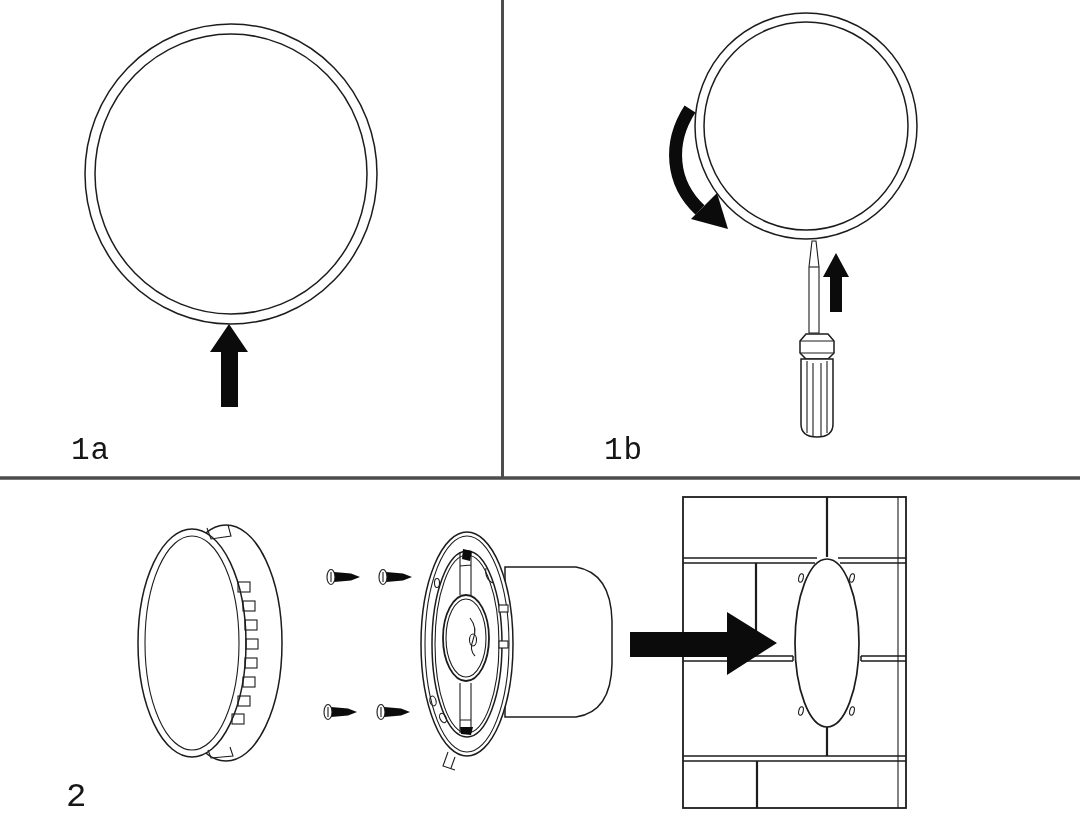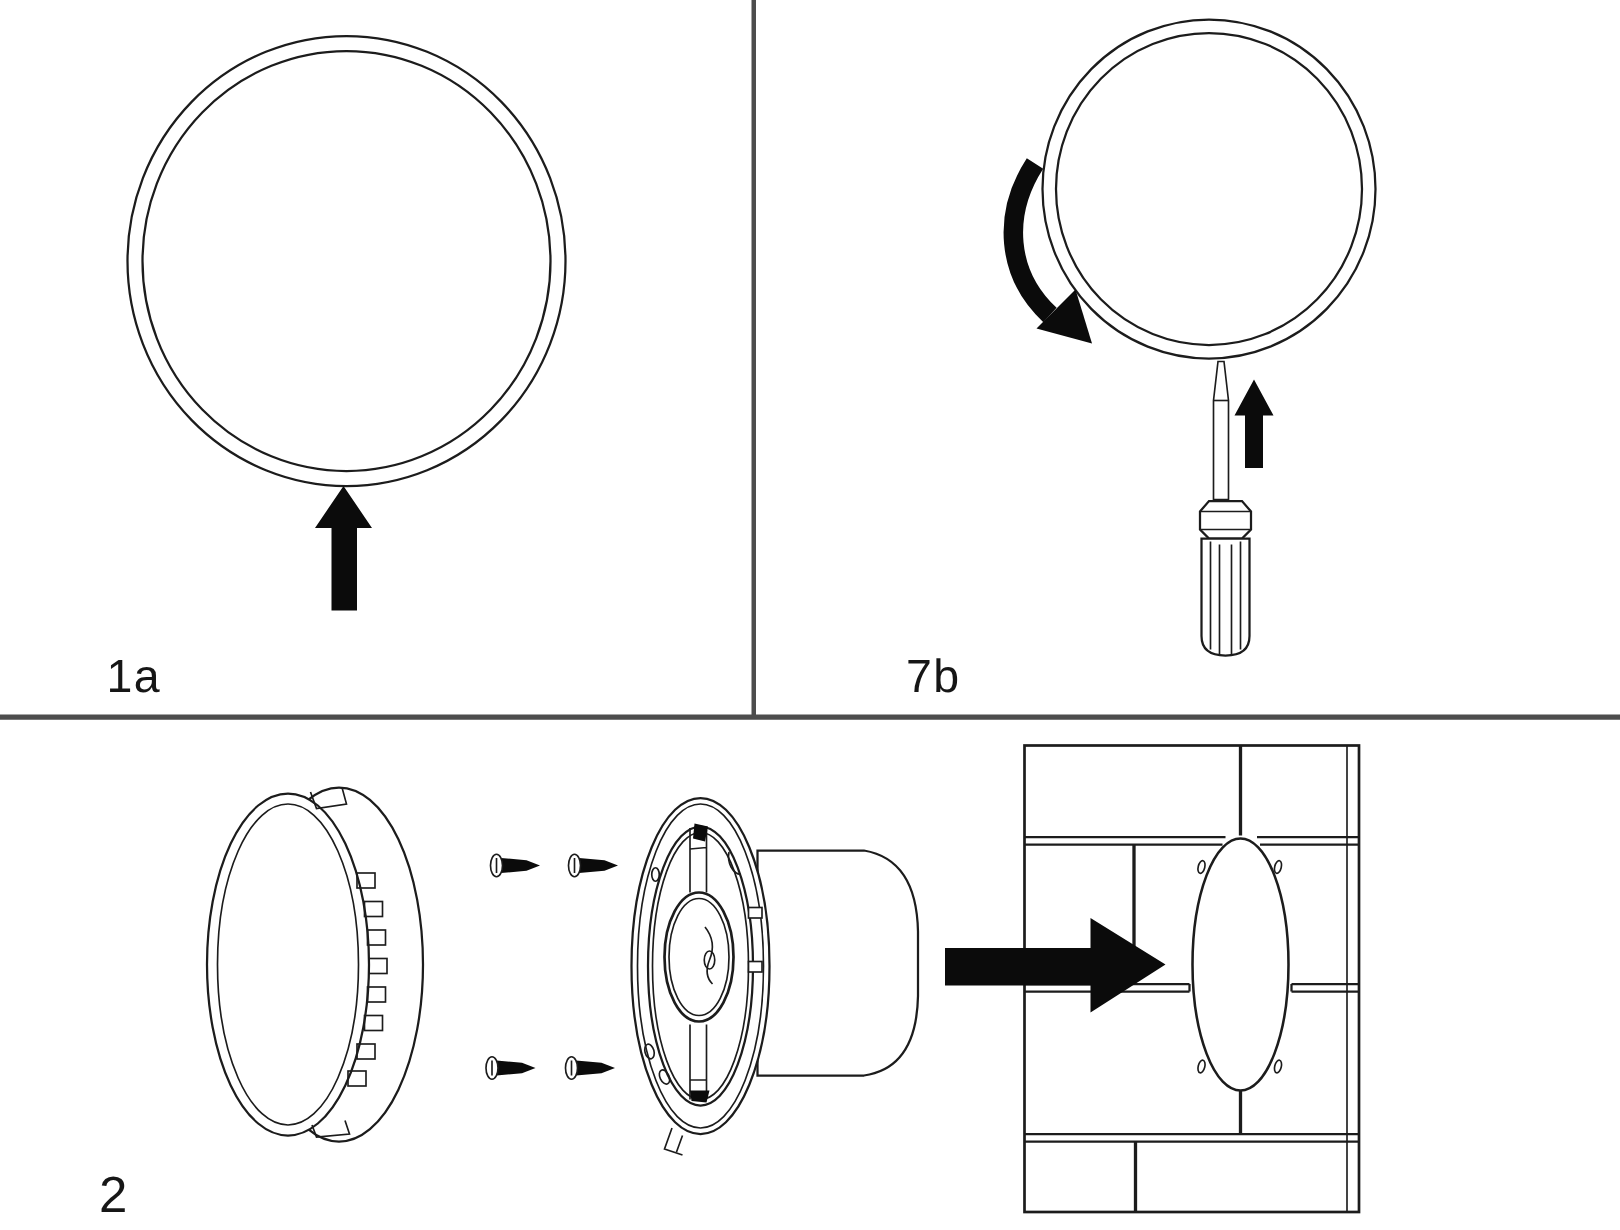--- a/index.html
+++ b/index.html
@@ -1,21 +1,21 @@
 <!DOCTYPE html>
 <html style="--bg: #ffffff; --stroke: #1c1c1c; --ink: #0b0b0b; --divider: #4d4d4d;"><head>
 <meta charset="utf-8">
 <style>
   :root{
     --bg:#ffffff; --stroke:#1c1c1c; --ink:#0b0b0b; --divider:#4d4d4d;
   }
   html,body{margin:0;padding:0;background:#e8e8e8;}
   .stage{
     position:relative;width:1080px;height:820px;background:var(--bg);
-    overflow:hidden;font-family:Liberation Sans, sans-serif;
+    overflow:hidden;font-family:Liberation Mono, monospace;
   }
   svg{position:absolute;left:0;top:0;}
   .ln{fill:none;stroke:var(--stroke);stroke-width:1.5;stroke-linecap:butt;}
   .ln-thin{fill:none;stroke:var(--stroke);stroke-width:1.1;}
   .ln-thick{fill:none;stroke:var(--stroke);stroke-width:2.2;}
   .wfill{fill:#ffffff;stroke:var(--stroke);stroke-width:1.5;}
   .wfill-thin{fill:#ffffff;stroke:var(--stroke);stroke-width:1.1;}
   .blk{fill:var(--ink);stroke:none;}
   .arc{fill:none;stroke:var(--ink);stroke-width:13;}
   .divline{stroke:var(--divider);}
@@ -148,15 +148,15 @@
       </g>
 
       <polygon class="blk" points="630,632 727,632 727,612 777,643 727,675 727,657 630,657"></polygon>
     </g>
 
     <line class="divline" x1="502.5" y1="0" x2="502.5" y2="478" stroke-width="3"></line>
     <line class="divline" x1="0" y1="478" x2="1080" y2="478" stroke-width="3.5"></line>
   </svg>
 
   <div class="step-label lbl-1a">1a</div>
-  <div class="step-label lbl-1b">7b</div>
+  <div class="step-label lbl-1b">1b</div>
   <div class="step-label lbl-2">2</div>
 </div>
 
 </body></html>

